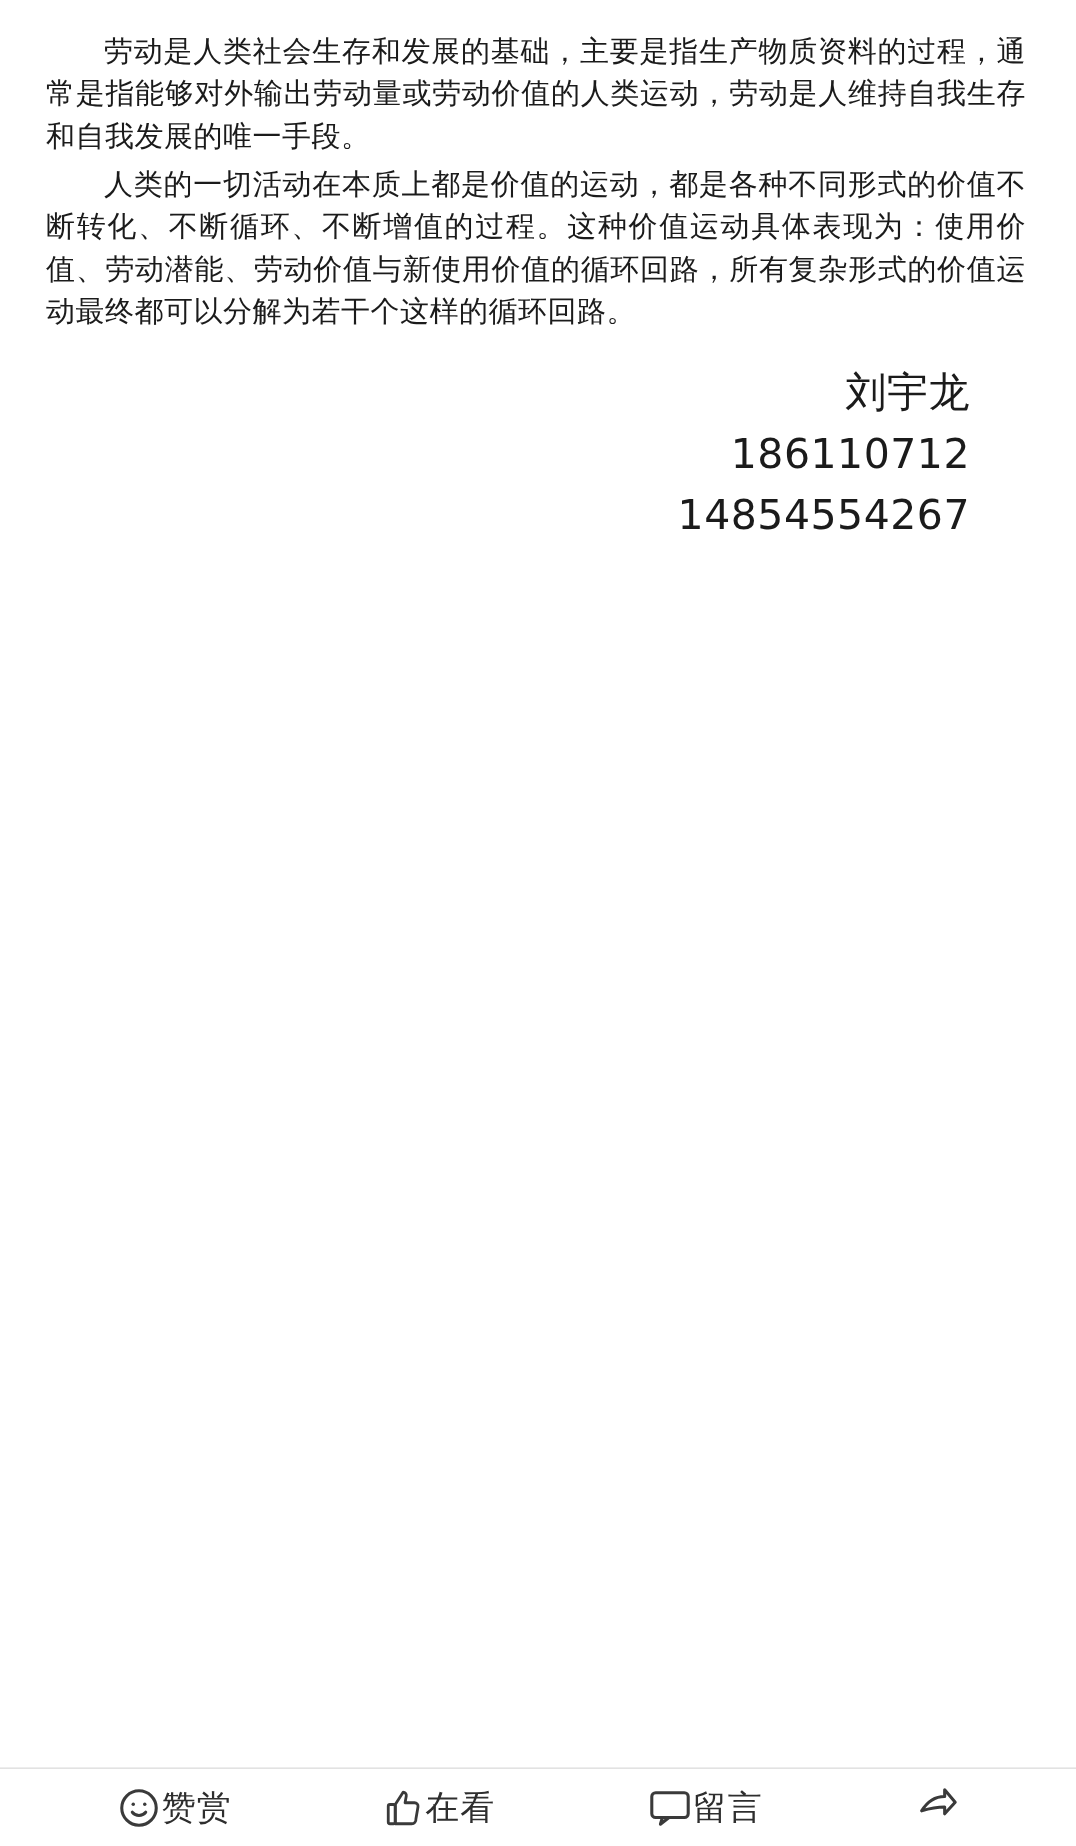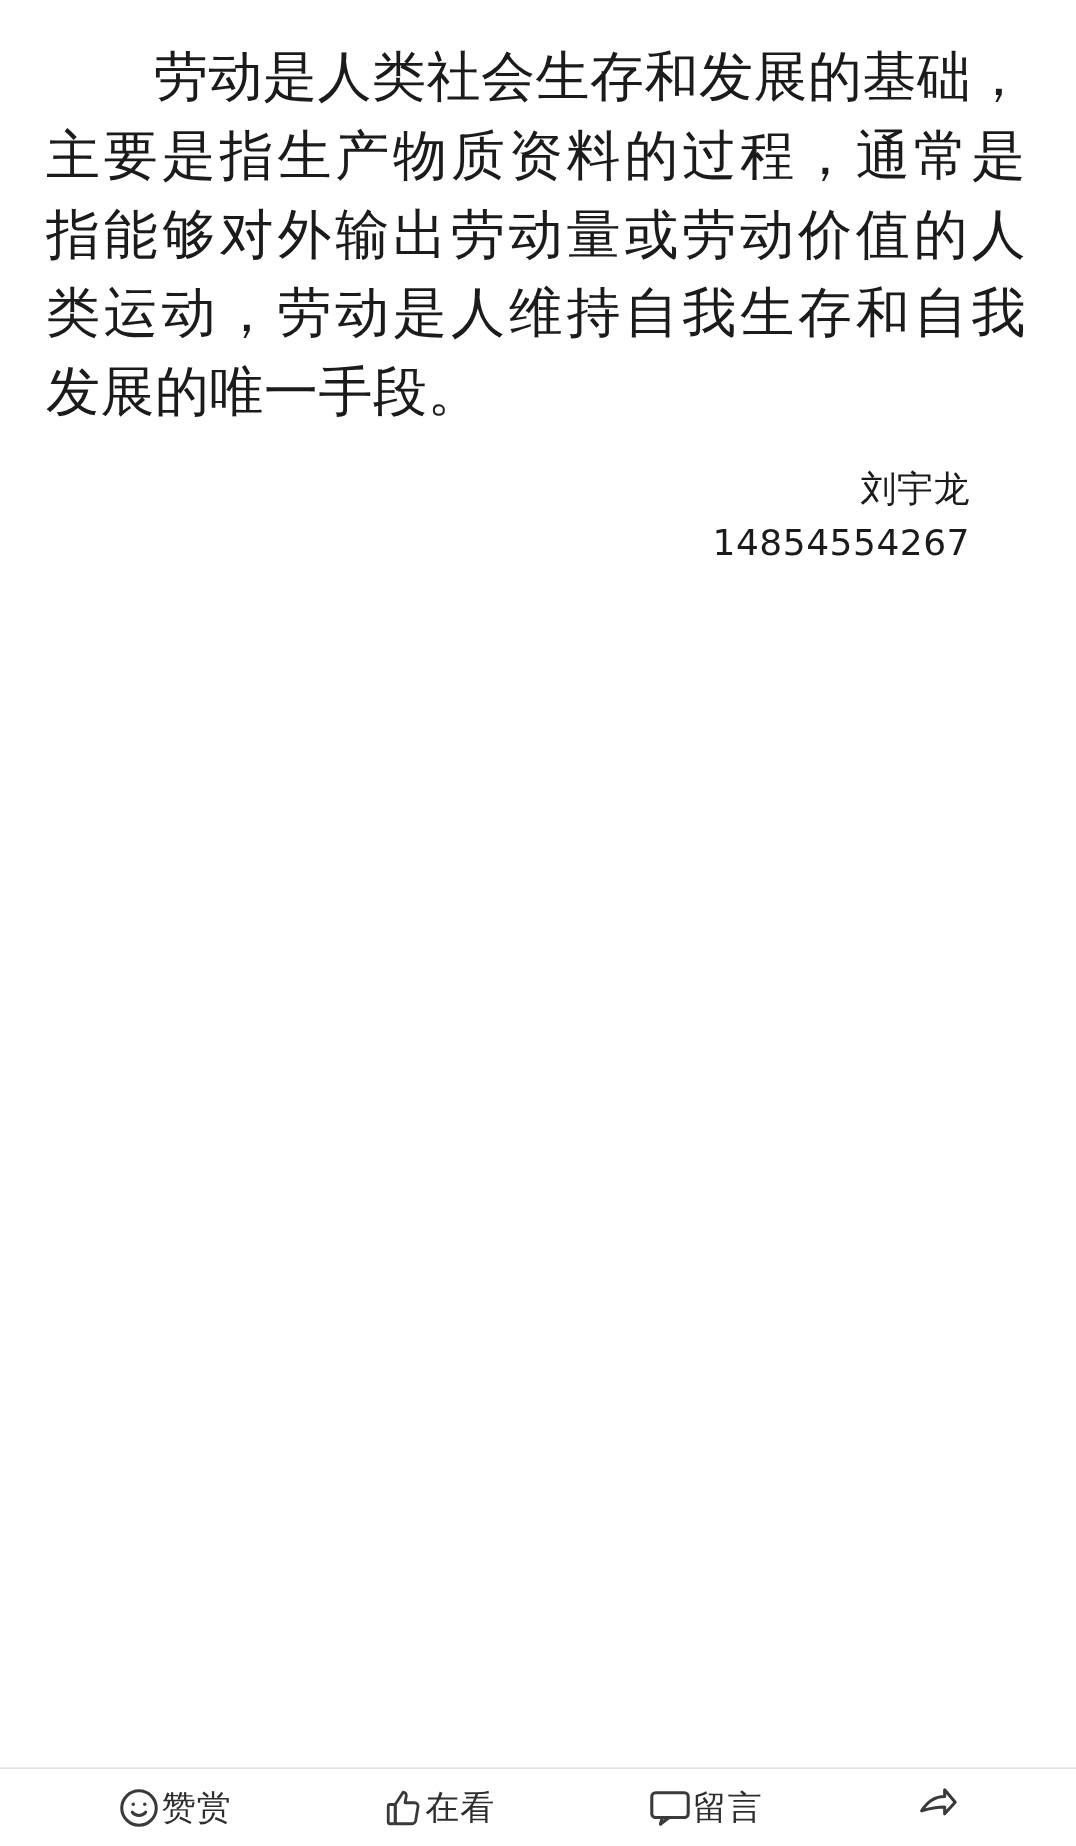--- a/index.html
+++ b/index.html
@@ -20,37 +20,37 @@
     background: #ffffff;
     box-sizing: border-box;
     display: flex;
     flex-direction: column;
   }
   .doc-body {
     padding: 26px 50px 0 46px;
     flex: 1 1 auto;
   }
   .para {
-    font-size: 54px;
+    font-size: 29px;
     line-height: 1.46;
     color: #1b1b1b;
     text-align: justify;
     text-justify: inter-ideograph;
     text-indent: 2em;
-    margin: 12px 0 6px 0;
+    margin: 4px 0 6px 0;
     letter-spacing: 0.5px;
     font-weight: 500;
   }
   .signature {
     margin-top: 30px;
     text-align: right;
     padding-right: 56px;
   }
   .sig-line {
-    font-size: 36px;
+    font-size: 41px;
     line-height: 1.5;
     color: #1b1b1b;
     font-weight: 500;
     letter-spacing: 0.5px;
   }
   .bottom-bar {
     position: absolute;
     left: 0;
     right: 0;
     bottom: 0;
@@ -87,23 +87,25 @@
     background: #ededed;
   }
 </style>
 </head>
 <body>
 
 <div class="page">
 
   <div class="doc-body">
     <p class="para">劳动是人类社会生存和发展的基础，主要是指生产物质资料的过程，通常是指能够对外输出劳动量或劳动价值的人类运动，劳动是人维持自我生存和自我发展的唯一手段。</p>
+    <p class="para">人类的一切活动在本质上都是价值的运动，都是各种不同形式的价值不断转化、不断循环、不断增值的过程。这种价值运动具体表现为：使用价值、劳动潜能、劳动价值与新使用价值的循环回路，所有复杂形式的价值运动最终都可以分解为若干个这样的循环回路。</p>
 
     <div class="signature">
       <div class="sig-line">刘宇龙</div>
+      <div class="sig-line">186110712</div>
       <div class="sig-line">14854554267</div>
     </div>
   </div>
 
   <div class="divider-hair"></div>
 
   <div class="bottom-bar">
 
     <div class="bar-item">
       <span class="ic">

